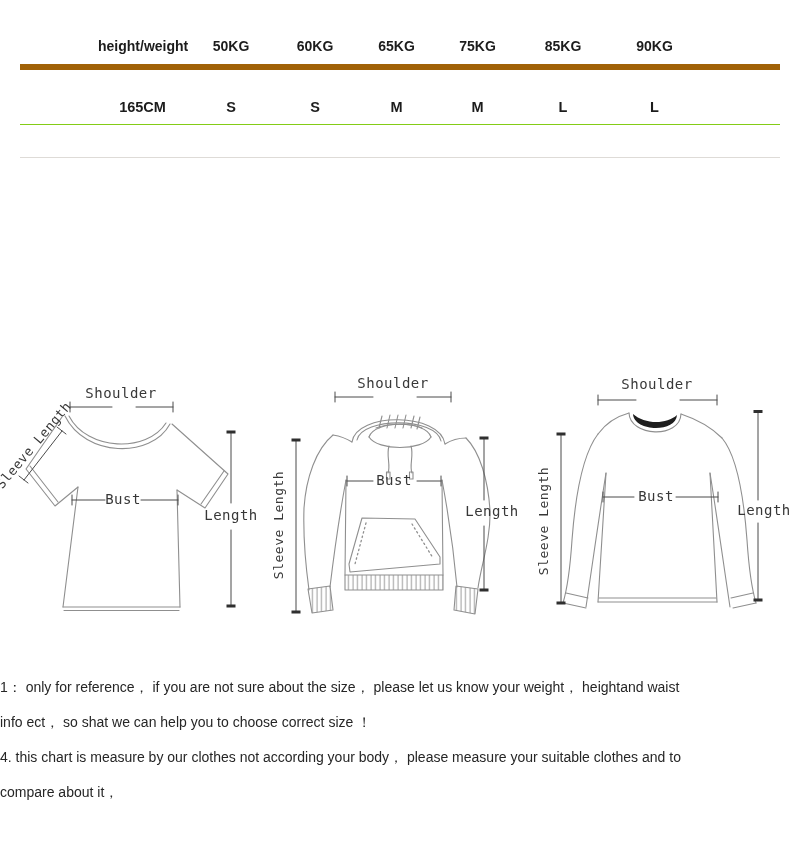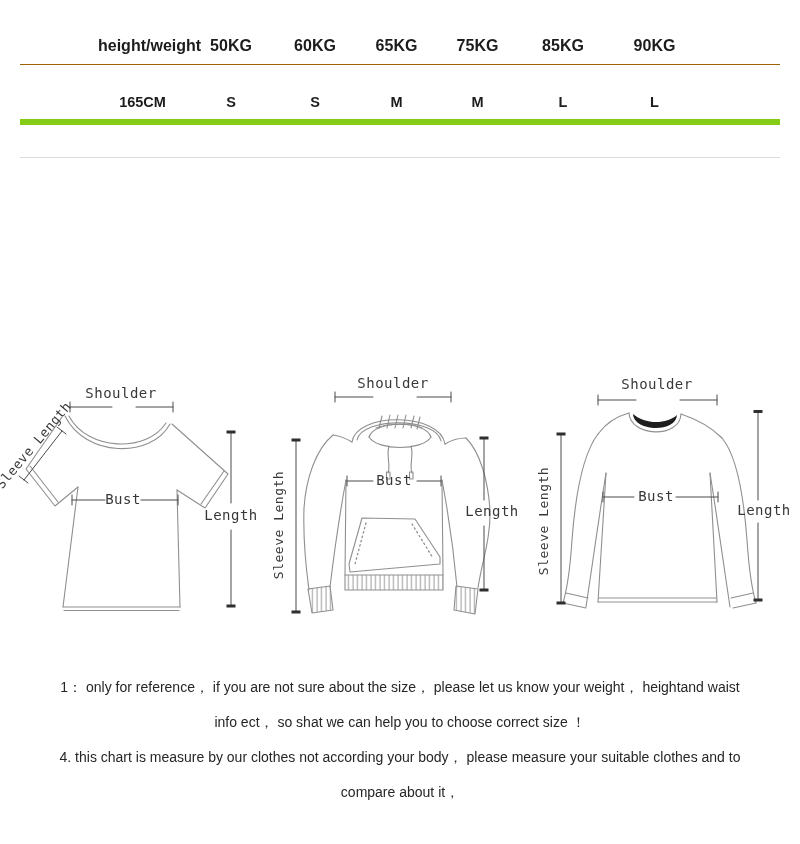--- a/index.html
+++ b/index.html
@@ -3,39 +3,39 @@
 <meta charset="utf-8">
 <style>
   html,body{margin:0;padding:0;background:#ffffff;}
   #page{position:relative;width:800px;height:844px;background:#ffffff;overflow:hidden;
         font-family:"Liberation Sans",sans-serif;color:#1c1c1c;}
 
   
   #size-table-wrap{position:absolute;left:20px;top:28px;width:760px;}
   table.size{width:100%;border-collapse:collapse;table-layout:fixed;}
   table.size th,table.size td{font-weight:bold;text-align:center;white-space:nowrap;}
-  table.size thead th{height:34px;font-size:16px;vertical-align:middle;border-bottom:1px solid #a16207;}
-  table.size tbody td{height:44px;font-size:14.5px;vertical-align:bottom;padding-bottom:9px;border-bottom:6px solid #84cc16;}
+  table.size thead th{height:34px;font-size:14px;vertical-align:middle;border-bottom:6px solid #a16207;}
+  table.size tbody td{height:44px;font-size:14.5px;vertical-align:bottom;padding-bottom:9px;border-bottom:1px solid #84cc16;}
   table.size td.hw,table.size th.hw{padding-left:78px;}
   table.size tr.empty td{height:32px;padding:0;border-bottom:1px solid #dedbd7;}
 
   
   .fig{position:absolute;overflow:visible;}
   .fig path,.fig rect,.fig line{fill:none;stroke:#8f8f8f;stroke-width:1.1;stroke-linecap:round;stroke-linejoin:round;}
   .fig .meas path{stroke:#4b4b4b;stroke-width:1;}
   .fig .meas rect.tick{fill:#2f2f2f;stroke:none;}
   .fig .stitch{stroke-dasharray:1.5,3;stroke-width:1.3;}
   .fig .rib{fill:url(#rib-pat);stroke:#8f8f8f;}
   .fig .dark{fill:#1e1e1e;stroke:none;}
   .fig text{font-family:"DejaVu Sans Mono",monospace;font-size:14px;fill:#383838;
             stroke:none;text-anchor:middle;letter-spacing:0.5px;}
   .fig text.sl{font-size:13px;}
 
   
-  #notes{position:absolute;left:0;top:670px;width:800px;text-align:center;
+  #notes{position:absolute;left:0;top:670px;width:800px;text-align:left;
          font-size:14px;color:#262626;}
   #notes p{margin:0;line-height:35px;}
 </style>
 </head>
 <body>
 
 <div id="page">
 
   <div id="size-table-wrap">
     <table class="size">

